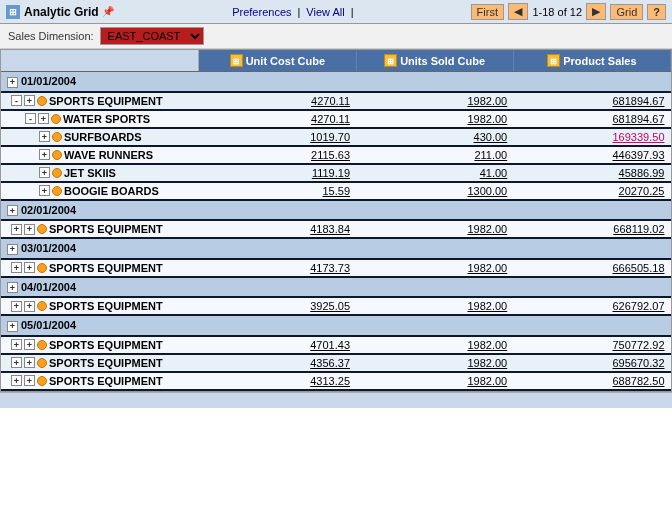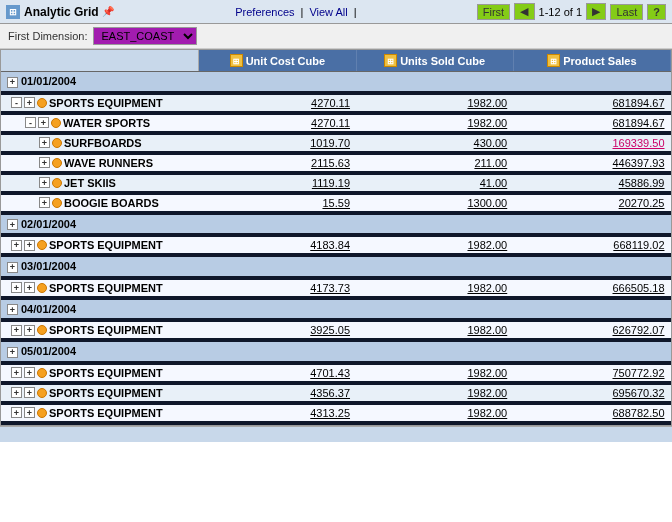--- a/index.html
+++ b/index.html
@@ -24,38 +24,38 @@
       font-size: 9px; color: #fff; text-align: center; line-height: 14px;
     }
     .top-bar-center {
       flex: 1; display: flex; align-items: center; justify-content: center; gap: 6px;
     }
     .top-bar-center a { color: #00008b; text-decoration: none; font-size: 11px; }
     .top-bar-right {
       display: flex; align-items: center; gap: 4px; font-size: 11px;
     }
     .nav-btn {
-      padding: 1px 5px; font-size: 11px; background: #84cc16;
+      padding: 1px 5px; font-size: 11px; background: #fdba74;
       border: 1px solid #999; cursor: pointer; color: #333;
     }
     .nav-btn:disabled { color: #aaa; }
     .page-info { font-size: 11px; color: #000; }
 
     
     .region-bar {
       display: flex; align-items: center;
       background: #f0f0f0;
       border-bottom: 1px solid #ccc;
       padding: 3px 8px;
       gap: 6px;
     }
     .region-label { font-size: 11px; color: #333; }
     .region-select {
       font-size: 11px; padding: 1px 3px;
-      border: 1px solid #999; background: #a21caf;
+      border: 1px solid #999; background: #b91c1c;
     }
 
     
     .grid-container {
       overflow: auto;
       border: 1px solid #999;
     }
     table {
       width: 100%; border-collapse: collapse;
       table-layout: fixed;
@@ -85,21 +85,21 @@
     .col-icon {
       width: 13px; height: 13px;
       background: #f0c040;
       border: 1px solid #cc8800;
       display: inline-block;
       font-size: 8px; text-align: center; line-height: 13px;
       flex-shrink: 0;
     }
 
     
-    tbody tr { border-bottom: 4px solid #0f172a; }
+    tbody tr { border-bottom: 2px solid #0f172a; }
     tbody tr.date-row td {
       background: #b8cce4;
       font-weight: bold;
       padding: 3px 6px;
       color: #000;
     }
     tbody tr.data-row td {
       padding: 2px 6px;
       vertical-align: middle;
     }
@@ -174,29 +174,29 @@
   </div>
   <div class="top-bar-center">
     <a href="#">Preferences</a>
     <span>|</span>
     <a href="#">View All</a>
     <span>|</span>
   </div>
   <div class="top-bar-right">
     <button class="nav-btn">First</button>
     <button class="nav-btn">◀</button>
-    <span class="page-info">1-12 of 1</span>
+    <span class="page-info">1-18 of 12</span>
     <button class="nav-btn">▶</button>
-    <button class="nav-btn">Last</button>
+    <button class="nav-btn">Grid</button>
     <button class="nav-btn" style="font-weight:bold;">?</button>
   </div>
 </div>
 
 <div class="region-bar">
-  <span class="region-label">First Dimension:</span>
+  <span class="region-label">Sales Dimension:</span>
   <select class="region-select">
     <option>EAST_COAST</option>
     <option>WEST_COAST</option>
     <option>CENTRAL</option>
   </select>
 </div>
 
 <div class="grid-container">
   <table>
     <colgroup>

